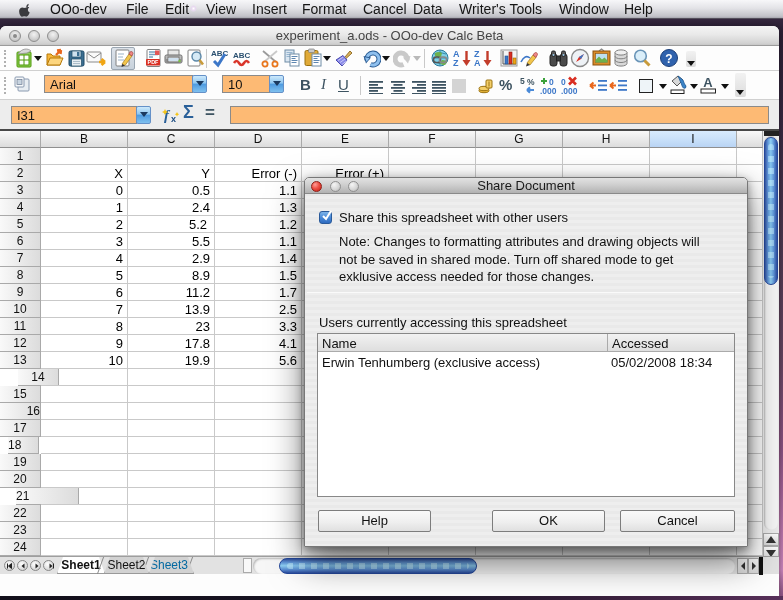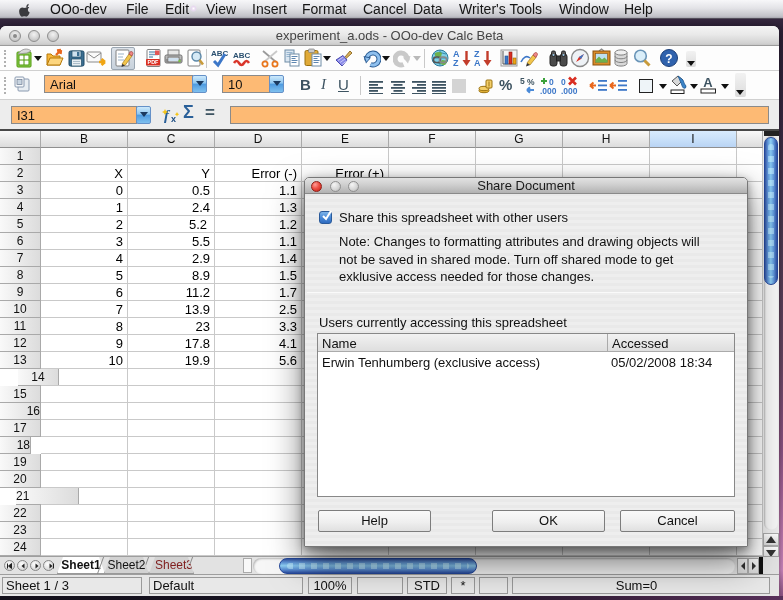--- a/index.html
+++ b/index.html
@@ -412,21 +412,21 @@
         <div class="rowhdr" style="position:absolute;left:0;top:136px;width:41px;height:17px;line-height:16px;text-align:center">8</div>
         <div class="rowhdr" style="position:absolute;left:0;top:153px;width:41px;height:17px;line-height:16px;text-align:center">9</div>
         <div class="rowhdr" style="position:absolute;left:0;top:170px;width:41px;height:17px;line-height:16px;text-align:center">10</div>
         <div class="rowhdr" style="position:absolute;left:0;top:187px;width:41px;height:17px;line-height:16px;text-align:center">11</div>
         <div class="rowhdr" style="position:absolute;left:0;top:204px;width:41px;height:17px;line-height:16px;text-align:center">12</div>
         <div class="rowhdr" style="position:absolute;left:0;top:221px;width:41px;height:17px;line-height:16px;text-align:center">13</div>
         <div class="rowhdr" style="position:absolute;left:18px;top:238px;width:41px;height:17px;line-height:16px;text-align:center">14</div>
         <div class="rowhdr" style="position:absolute;left:0;top:255px;width:41px;height:17px;line-height:16px;text-align:center">15</div>
         <div class="rowhdr" style="position:absolute;left:0;top:272px;width:41px;height:17px;line-height:16px;text-align:right">16</div>
         <div class="rowhdr" style="position:absolute;left:0;top:289px;width:41px;height:17px;line-height:16px;text-align:center">17</div>
-        <div class="rowhdr" style="position:absolute;left:0;top:306px;width:31px;height:17px;line-height:16px;text-align:right">18</div>
+        <div class="rowhdr" style="position:absolute;left:8px;top:306px;width:31px;height:17px;line-height:16px;text-align:left">18</div>
         <div class="rowhdr" style="position:absolute;left:0;top:323px;width:41px;height:17px;line-height:16px;text-align:center">19</div>
         <div class="rowhdr" style="position:absolute;left:0;top:340px;width:41px;height:17px;line-height:16px;text-align:center">20</div>
         <div class="rowhdr" style="position:absolute;left:16px;top:357px;width:63px;height:17px;line-height:16px;text-align:left">21</div>
         <div class="rowhdr" style="position:absolute;left:0;top:374px;width:41px;height:17px;line-height:16px;text-align:center">22</div>
         <div class="rowhdr" style="position:absolute;left:0;top:391px;width:41px;height:17px;line-height:16px;text-align:center">23</div>
         <div class="rowhdr" style="position:absolute;left:0;top:408px;width:41px;height:17px;line-height:16px;text-align:center">24</div>
         <div class="gline-v" style="left:127px;top:17px;height:408px"></div>
         <div class="gline-v" style="left:214px;top:17px;height:408px"></div>
         <div class="gline-v" style="left:301px;top:17px;height:408px"></div>
         <div class="gline-v" style="left:388px;top:17px;height:408px"></div>
@@ -519,44 +519,34 @@
           <path d="M22.5 3.5 L19.5 6 L22.5 8.5 Z" fill="#222"></path>
           <path d="M33.5 3.5 L36.5 6 L33.5 8.5 Z" fill="#222"></path>
           <path d="M47.5 3.5 L50.5 6 L47.5 8.5 Z" fill="#222"></path>
           <path d="M51.5 3.5 v5" stroke="#222" stroke-width="1"></path>
         </svg>
         <div style="position:absolute;left:57px;top:0;width:48px;height:17px;background:#fff;border:1px solid #999;border-top:none;transform:perspective(10px);clip-path:polygon(6px 0, calc(100% - 6px) 0, 100% 100%, 0 100%);font-size:12px;font-weight:bold;text-align:center;line-height:16px;color:#111">Sheet1</div>
         <div style="position:absolute;left:100px;top:0;width:1px;height:17px;background:#8a8a8a;transform:skewX(-20deg)"></div>
         <div style="position:absolute;left:145px;top:0;width:1px;height:17px;background:#8a8a8a;transform:skewX(-20deg)"></div>
         <div style="position:absolute;left:189px;top:0;width:1px;height:17px;background:#8a8a8a;transform:skewX(-20deg)"></div>
         <div style="position:absolute;left:104px;top:0;width:45px;height:17px;background:#d2d2d2;border:1px solid #999;border-top:none;transform:perspective(10px);clip-path:polygon(6px 0, calc(100% - 6px) 0, 100% 100%, 0 100%);font-size:12px;font-weight:normal;text-align:center;line-height:16px;color:#111">Sheet2</div>
-        <div style="position:absolute;left:149px;top:0;width:45px;height:17px;background:#d2d2d2;border:1px solid #999;border-top:none;transform:perspective(10px);clip-path:polygon(6px 0, calc(100% - 6px) 0, 100% 100%, 0 100%);font-size:12px;font-weight:normal;text-align:right;line-height:16px;color:#7f1d1d">Sheet3</div>
+        <div style="position:absolute;left:149px;top:0;width:45px;height:17px;background:#d2d2d2;border:1px solid #999;border-top:none;transform:perspective(10px);clip-path:polygon(6px 0, calc(100% - 6px) 0, 100% 100%, 0 100%);font-size:12px;font-weight:normal;text-align:left;line-height:16px;color:#0369a1">Sheet3</div>
         <div style="position:absolute;left:243px;top:1px;width:9px;height:15px;background:#f8f8f8;border:1px solid #aaa"></div>
         <div style="position:absolute;left:253px;top:1px;width:482px;height:16px;border-radius:8px;background:#f6f6f6;box-shadow:inset 1px 1px 2px rgba(0,0,0,.25)"></div>
         <div style="position:absolute;left:279px;top:1px;width:198px;height:16px;border-radius:8px;border:1px solid #24479a;background:linear-gradient(180deg,#35549f 0%,#5b8fd4 22%,#8fd0f4 48%,#5b8fd4 75%,#2c4d9f 100%)"></div>
         <div style="position:absolute;left:287px;top:6px;width:182px;height:6px;border-radius:3px;background:repeating-linear-gradient(90deg,rgba(200,240,255,.5) 0 6px,rgba(90,150,220,.18) 6px 12px)"></div>
         <div style="position:absolute;left:737px;top:1px;width:11px;height:16px;background:linear-gradient(180deg,#fdfdfd,#d8d8d8);border:1px solid #aaa"></div>
         <div style="position:absolute;left:748px;top:1px;width:11px;height:16px;background:linear-gradient(180deg,#fdfdfd,#d8d8d8);border:1px solid #aaa"></div>
         <svg style="position:absolute;left:737px;top:1px" width="26" height="16" viewBox="0 0 26 16">
           <path d="M8 4 L4 8 L8 12 Z" fill="#333"></path>
           <path d="M15 4 L19 8 L15 12 Z" fill="#333"></path>
         </svg>
         <div style="position:absolute;left:759px;top:0;width:4px;height:18px;background:#111"></div>
       </div>
 
-    <div class="statusrow">
-      <div class="sbox" style="left:2px;width:140px;padding-left:3px">Sheet 1 / 3</div>
-      <div class="sbox" style="left:149px;width:154px;padding-left:3px">Default</div>
-      <div class="sbox" style="left:308px;width:44px;text-align:center">100%</div>
-      <div class="sbox" style="left:357px;width:46px"></div>
-      <div class="sbox" style="left:407px;width:40px;text-align:center">STD</div>
-      <div class="sbox" style="left:451px;width:24px;text-align:center">*</div>
-      <div class="sbox" style="left:479px;width:29px"></div>
-      <div class="sbox" style="left:512px;width:258px;text-align:center;padding-right:9px">Sum=0</div>
-    </div>
   </div>
 
   <div class="dialog">
     <div class="dtitle">Share Document
       <div style="position:absolute;left:6px;top:3px;width:11px;height:11px;border-radius:50%;background:radial-gradient(circle at 35% 30%,#ff9d96 0%,#ee4f44 45%,#c21d12 100%);border:1px solid #8e2018"></div>
       <div style="position:absolute;left:25px;top:3px;width:11px;height:11px;border-radius:50%;background:radial-gradient(circle at 35% 30%,#f5f5f5 0%,#d4d4d4 60%,#ababab 100%);border:1px solid #909090"></div>
       <div style="position:absolute;left:43px;top:3px;width:11px;height:11px;border-radius:50%;background:radial-gradient(circle at 35% 30%,#f5f5f5 0%,#d4d4d4 60%,#ababab 100%);border:1px solid #909090"></div>
     </div>
 
     <div style="position:absolute;left:14px;top:33px;width:13px;height:13px;border-radius:3px;background:linear-gradient(180deg,#7db3e8 0%,#4a8ad8 50%,#2f6cc0 100%);border:1px solid #2a5a9a"></div>

